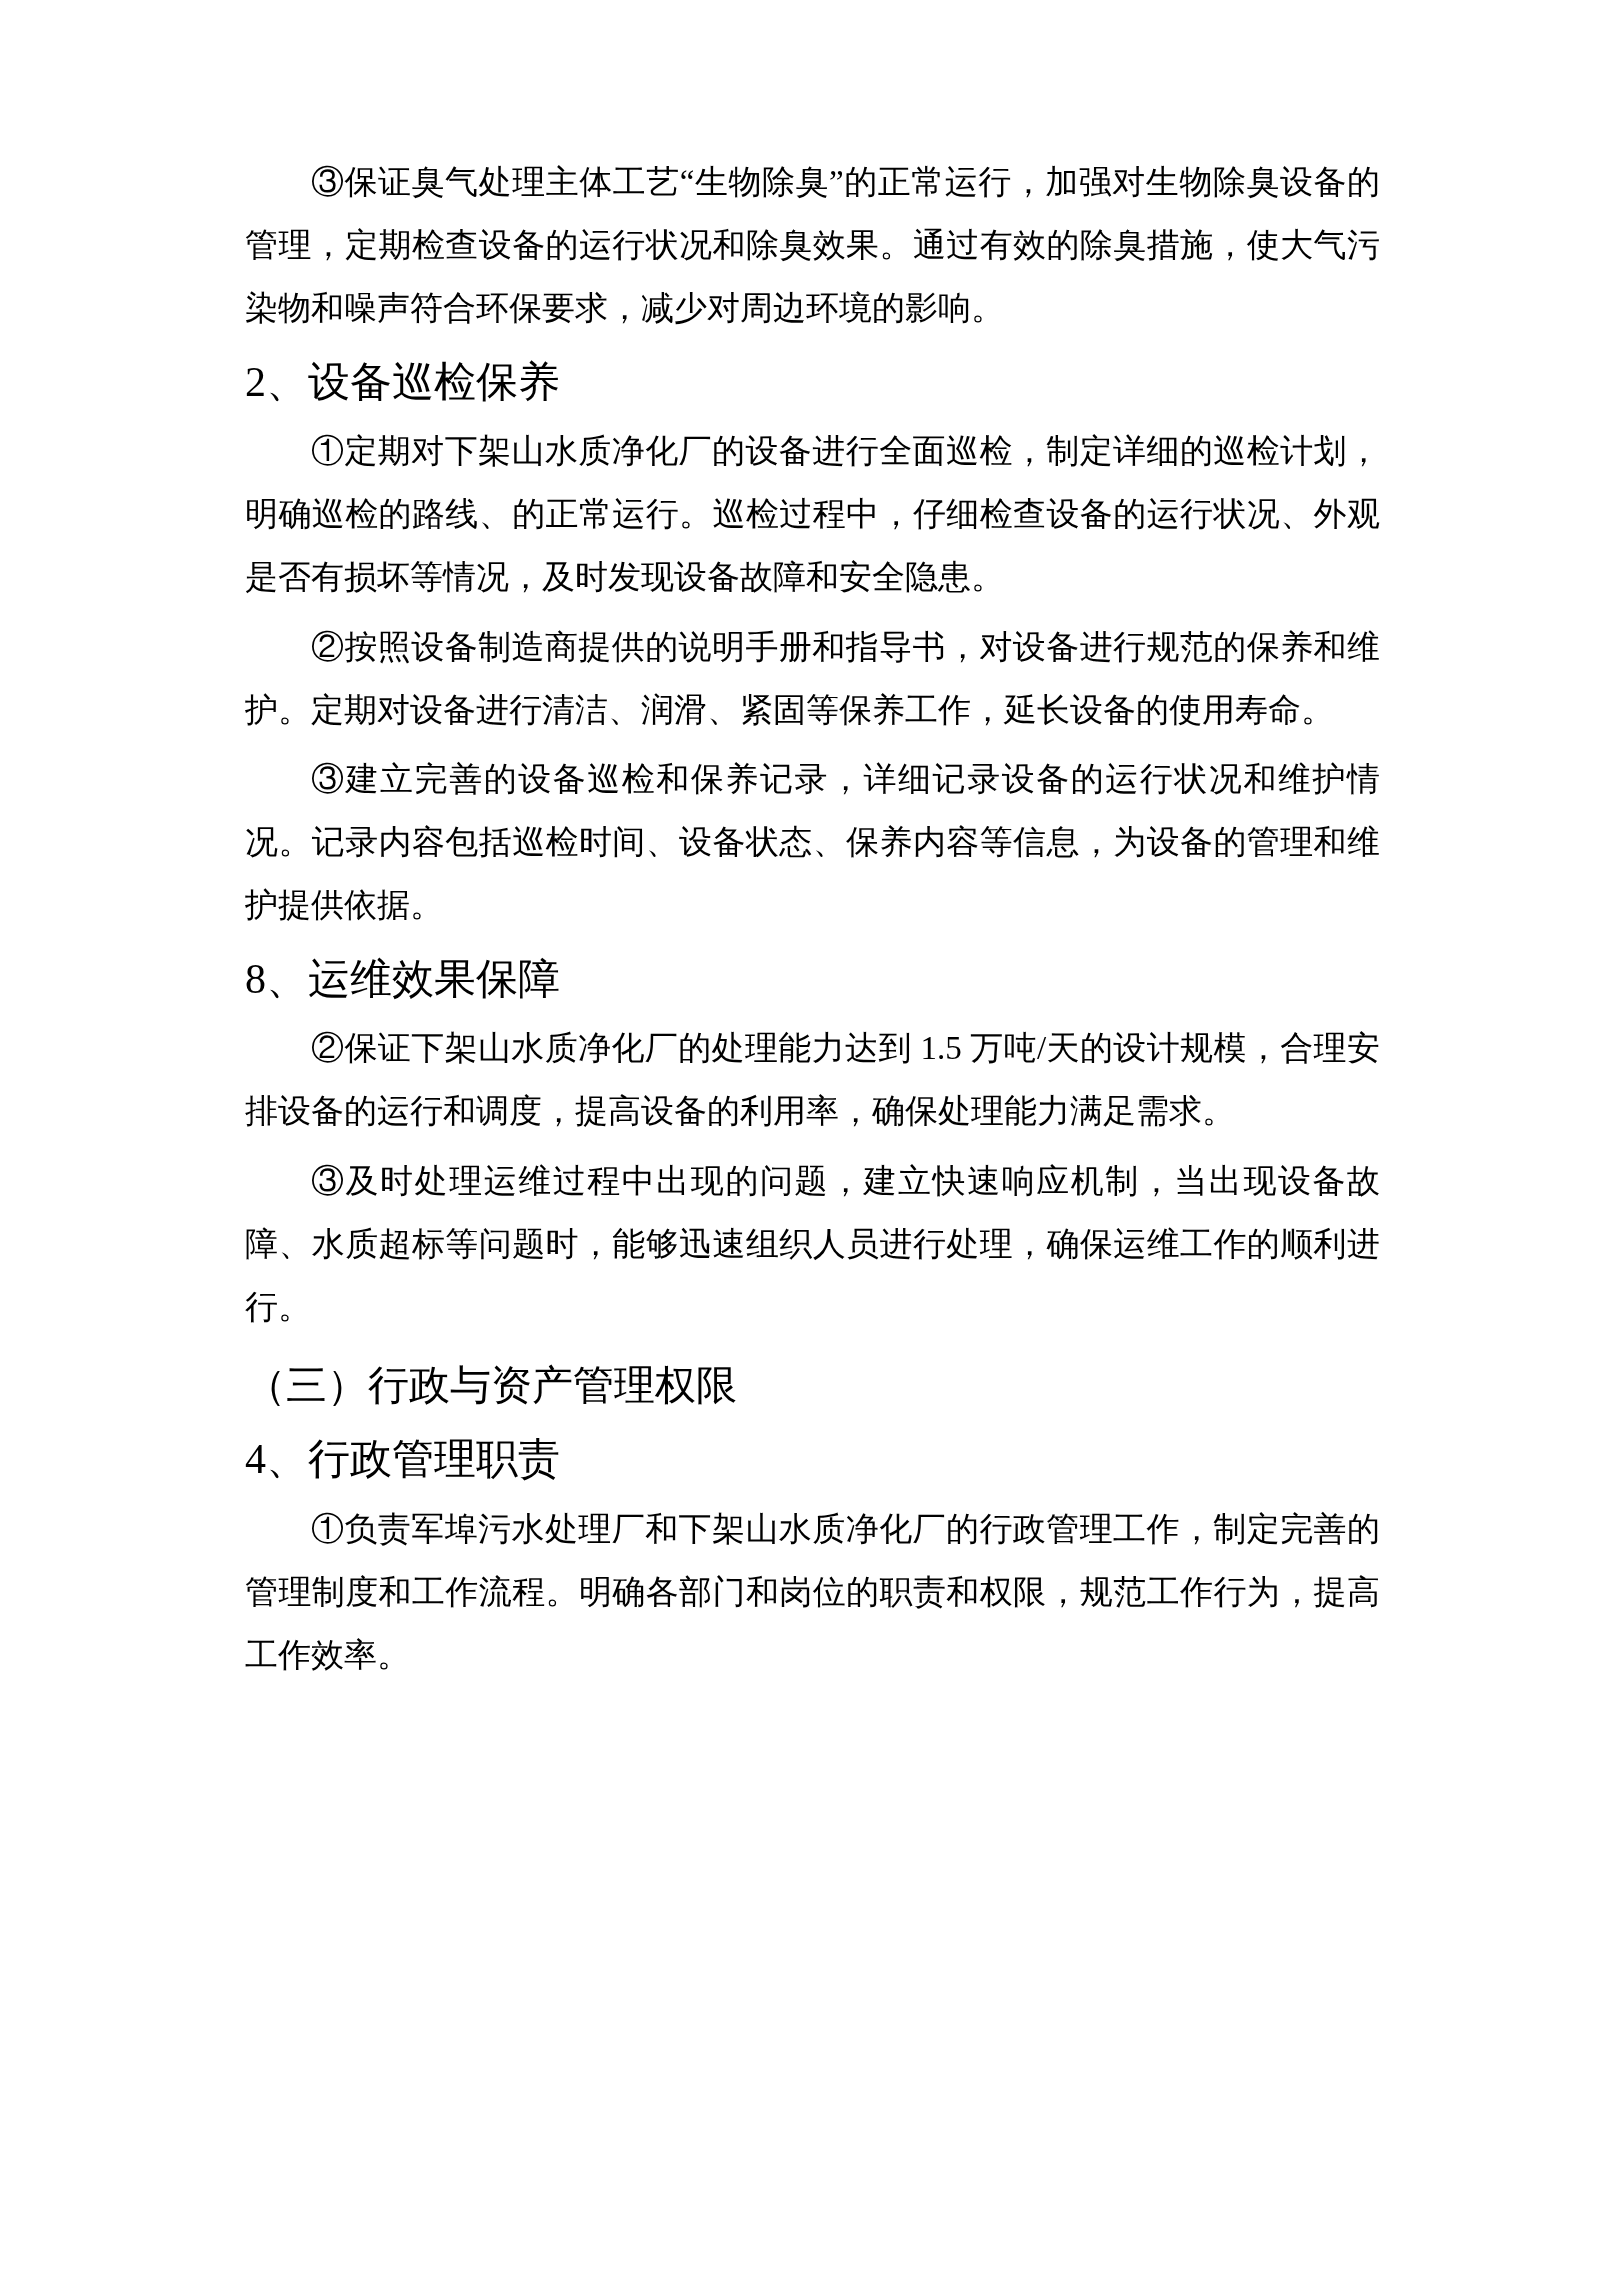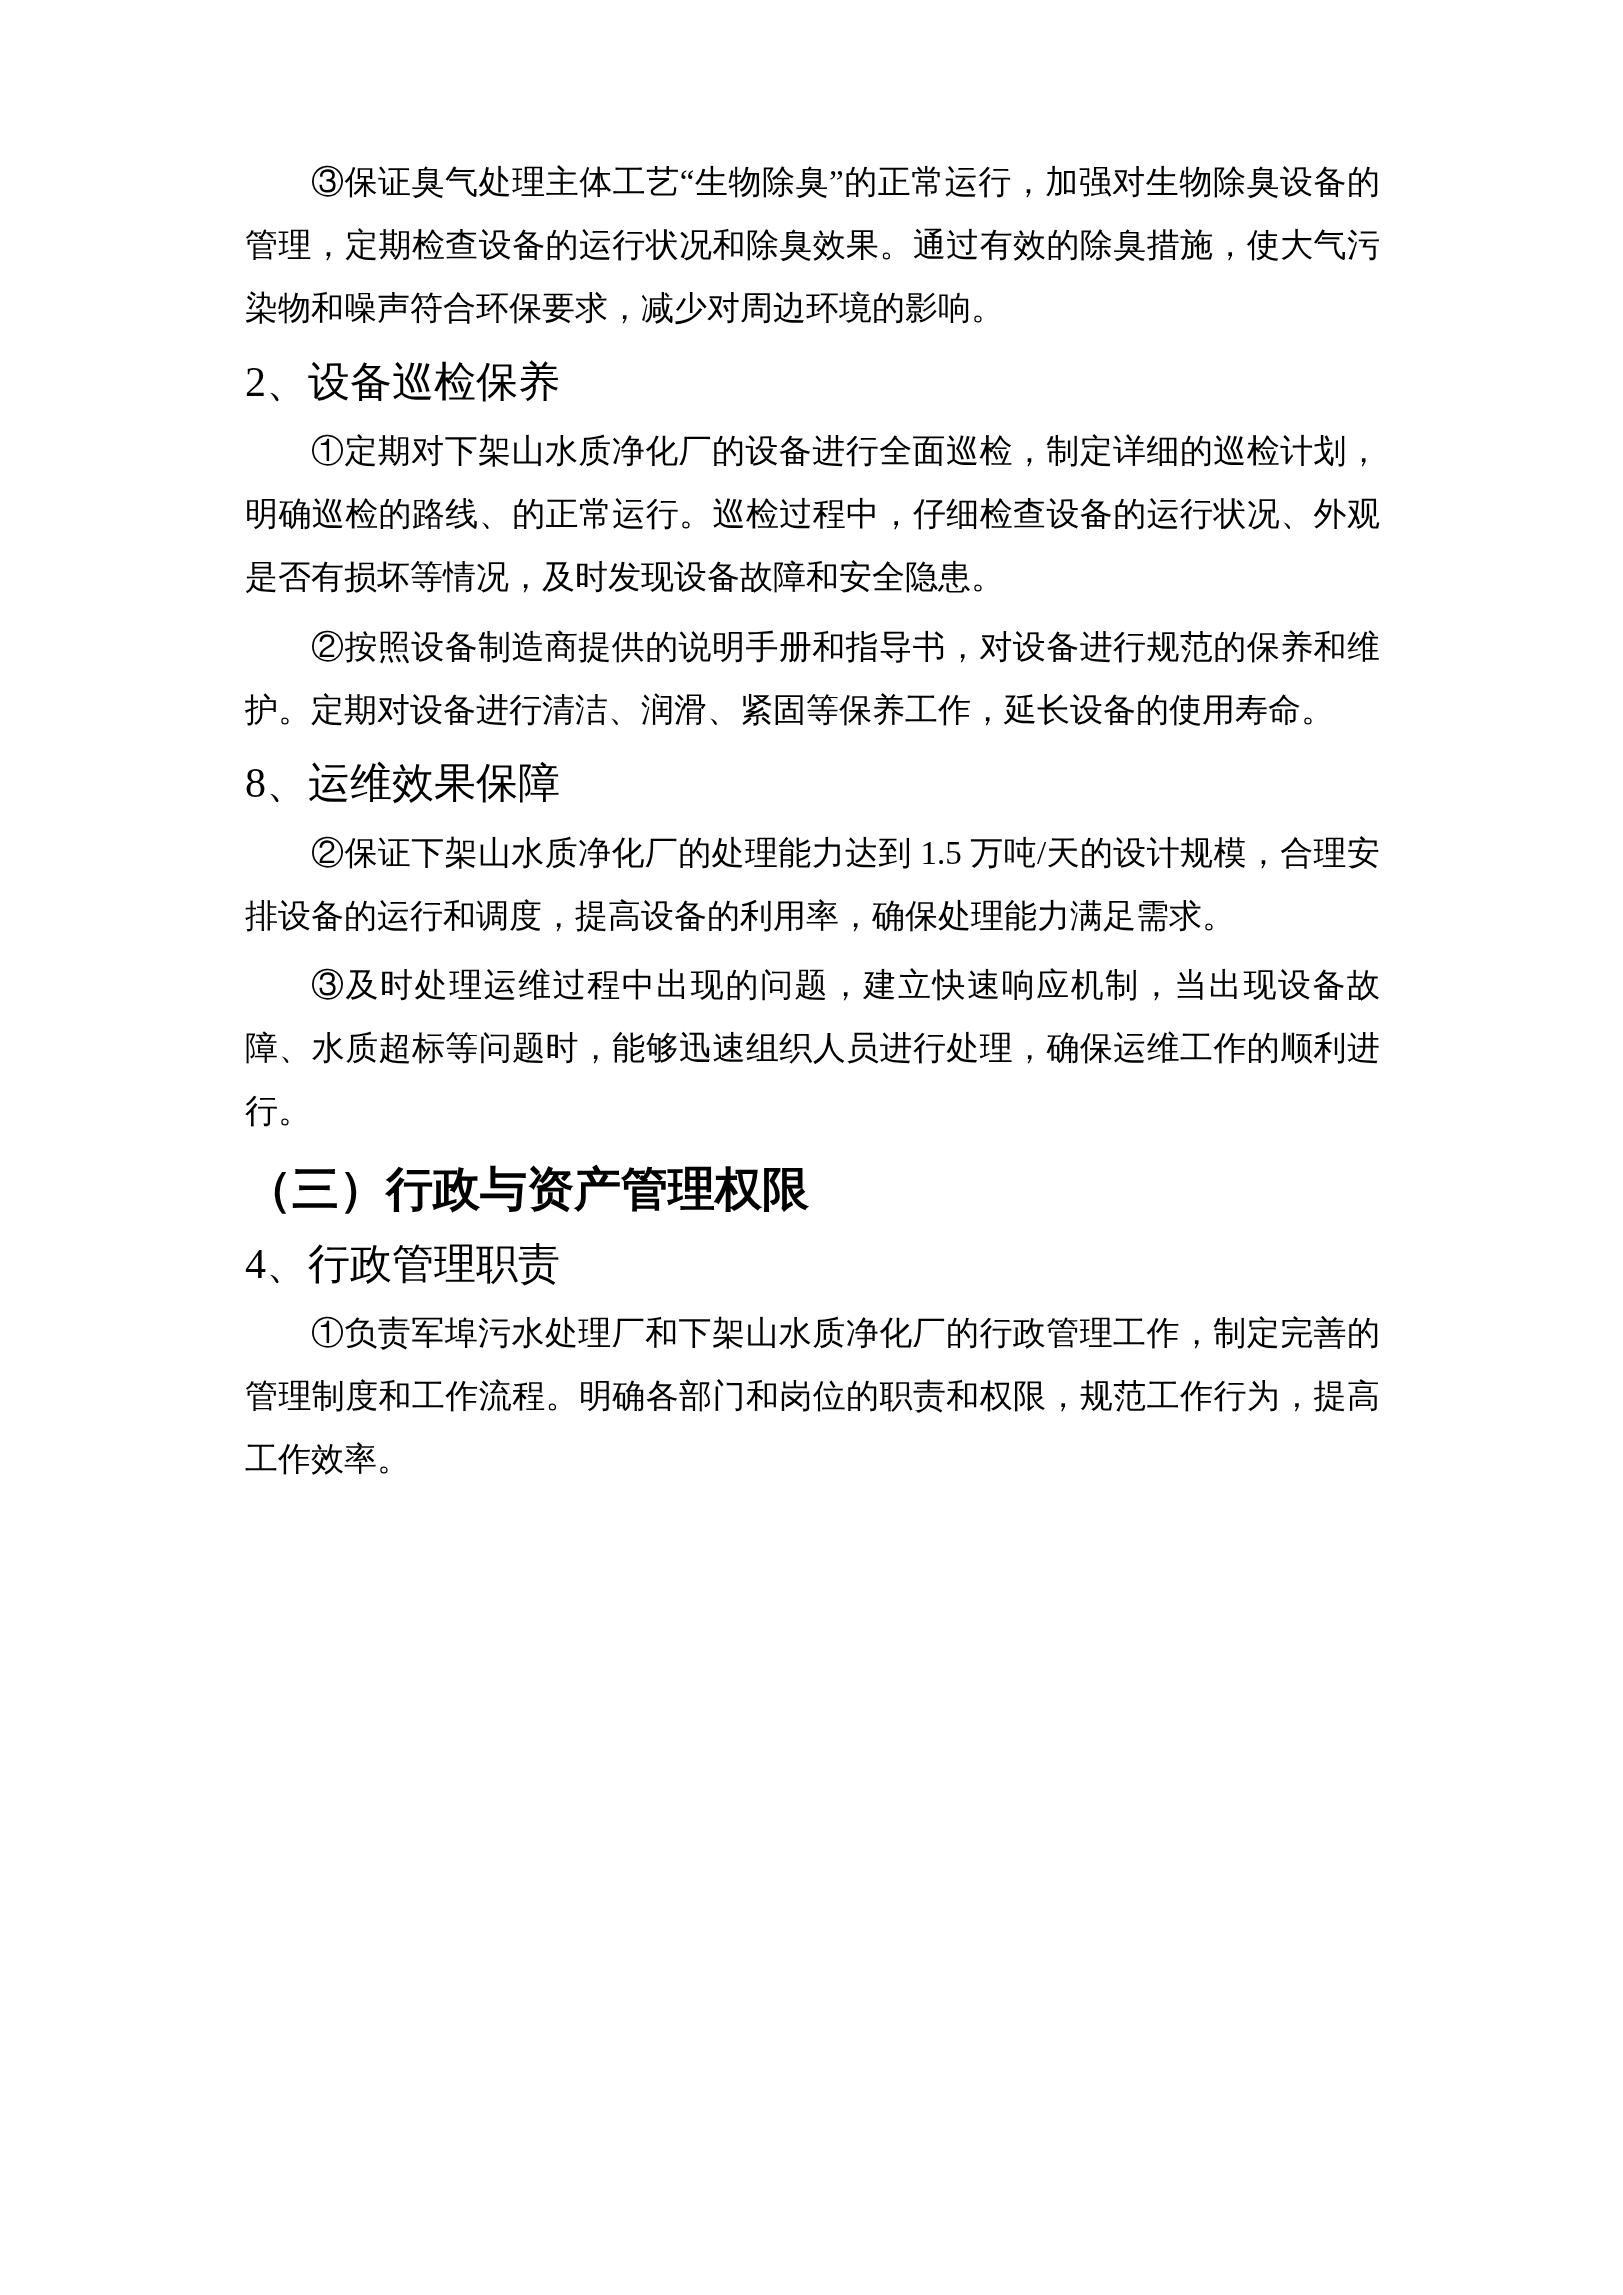--- a/index.html
+++ b/index.html
@@ -29,38 +29,39 @@
   }
   .numbered-heading {
     margin: 10.5px 0 6.5px 0;
     font-size: 42px;
     font-weight: normal;
     line-height: 63px;
     text-align: left;
   }
   .section-heading {
     margin: 14.4px 0 6.5px 0;
-    font-size: 47px;
-    font-weight: bold;
+    font-size: 41px;
+    font-weight: normal;
     line-height: 65px;
     text-align: left;
   }
 </style>
 </head>
 <body>
 
 <div class="page">
   <p class="body-paragraph">③保证臭气处理主体工艺“生物除臭”的正常运行，加强对生物除臭设备的管理，定期检查设备的运行状况和除臭效果。通过有效的除臭措施，使大气污染物和噪声符合环保要求，减少对周边环境的影响。</p>
 
   <h3 class="numbered-heading">2、设备巡检保养</h3>
 
   <p class="body-paragraph">①定期对下架山水质净化厂的设备进行全面巡检，制定详细的巡检计划，明确巡检的路线、的正常运行。巡检过程中，仔细检查设备的运行状况、外观是否有损坏等情况，及时发现设备故障和安全隐患。</p>
 
   <p class="body-paragraph">②按照设备制造商提供的说明手册和指导书，对设备进行规范的保养和维护。定期对设备进行清洁、润滑、紧固等保养工作，延长设备的使用寿命。</p>
 
+  <p class="body-paragraph">③建立完善的设备巡检和保养记录，详细记录设备的运行状况和维护情况。记录内容包括巡检时间、设备状态、保养内容等信息，为设备的管理和维护提供依据。</p>
 
   <h3 class="numbered-heading">8、运维效果保障</h3>
 
 
   <p class="body-paragraph">②保证下架山水质净化厂的处理能力达到 1.5 万吨/天的设计规模，合理安排设备的运行和调度，提高设备的利用率，确保处理能力满足需求。</p>
 
   <p class="body-paragraph">③及时处理运维过程中出现的问题，建立快速响应机制，当出现设备故障、水质超标等问题时，能够迅速组织人员进行处理，确保运维工作的顺利进行。</p>
 
   <h2 class="section-heading">（三）行政与资产管理权限</h2>
 

